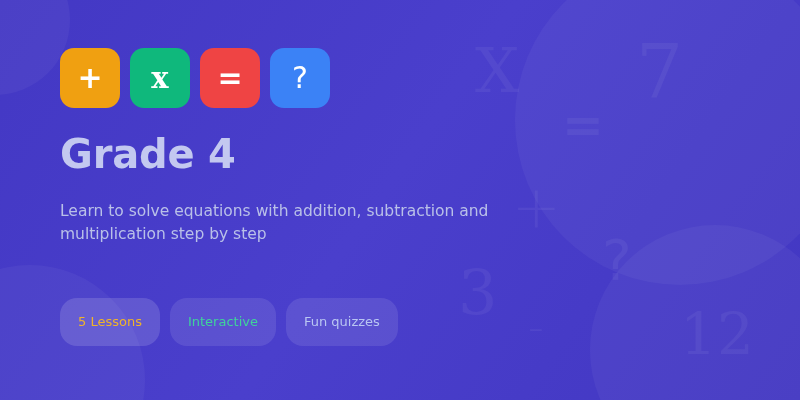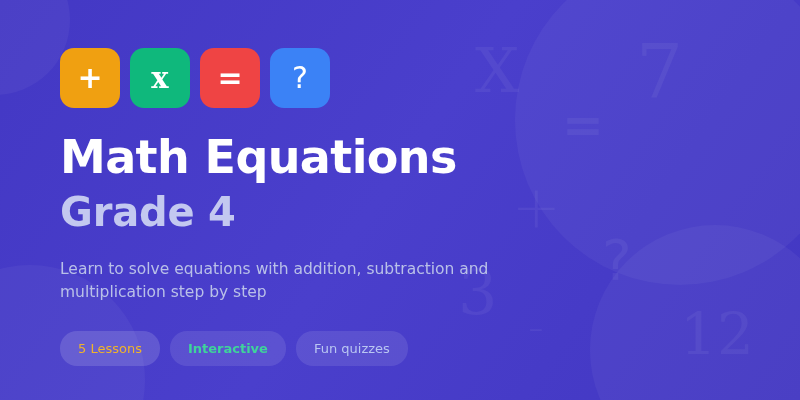--- a/index.html
+++ b/index.html
@@ -144,28 +144,29 @@
   }
 
   
   .pill-row {
     display: flex;
     gap: 10px;
     margin-top: 26px;
   }
 
   .pill {
-    height: 35px;
+    height: 48px;
     padding: 0 18px;
     border-radius: 17px;
     display: flex;
     align-items: center;
     font-size: 13px;
     font-weight: 400;
     white-space: nowrap;
+    margin-top: 25px;
   }
 
   .pill-lessons     { background: rgba(255, 255, 255, 0.14); color: #f0b429; }
   .pill-interactive { background: rgba(255, 255, 255, 0.10); color: #3fd39b; }
   .pill-quizzes     { background: rgba(255, 255, 255, 0.10); color: #b9c6f2; }
 </style>
 </head>
 <body>
 
 <div id="banner" style="background: linear-gradient(125deg, rgb(67, 56, 196) 0%, rgb(74, 63, 204) 48%, rgb(66, 55, 194) 100%);">
@@ -196,29 +197,28 @@
         <span class="tile-glyph serif">x</span>
       </div>
       <div class="tile" style="background: rgb(239, 68, 68); color: rgb(255, 255, 255);">
         <span class="tile-glyph">=</span>
       </div>
       <div class="tile" style="background: rgb(59, 130, 246); color: rgb(255, 255, 255);">
         <span class="tile-glyph thin">?</span>
       </div>
     </div>
 
-    <h1 class="title" style="color: rgb(255, 255, 255);">Math Equations</h1>
     <h2 class="subtitle" style="color: rgb(195, 200, 240);">Grade 4</h2>
     <p class="description" style="color: rgb(185, 192, 232);">Learn to solve equations with addition, subtraction and multiplication step by step</p>
 
     <div class="pill-row">
       <div class="pill pill-lessons" style="color: rgb(240, 180, 41);">
         <span>5 Lessons</span>
       </div>
-      <div class="pill pill-interactive" style="color: rgb(63, 211, 155); font-weight: bold;">
+      <div class="pill pill-interactive" style="color: rgb(63, 211, 155);">
         <span>Interactive</span>
       </div>
       <div class="pill pill-quizzes" style="color: rgb(185, 198, 242); align-items: center;">
         <span>Fun quizzes</span>
       </div>
     </div>
 
   </div>
 </div>
 

